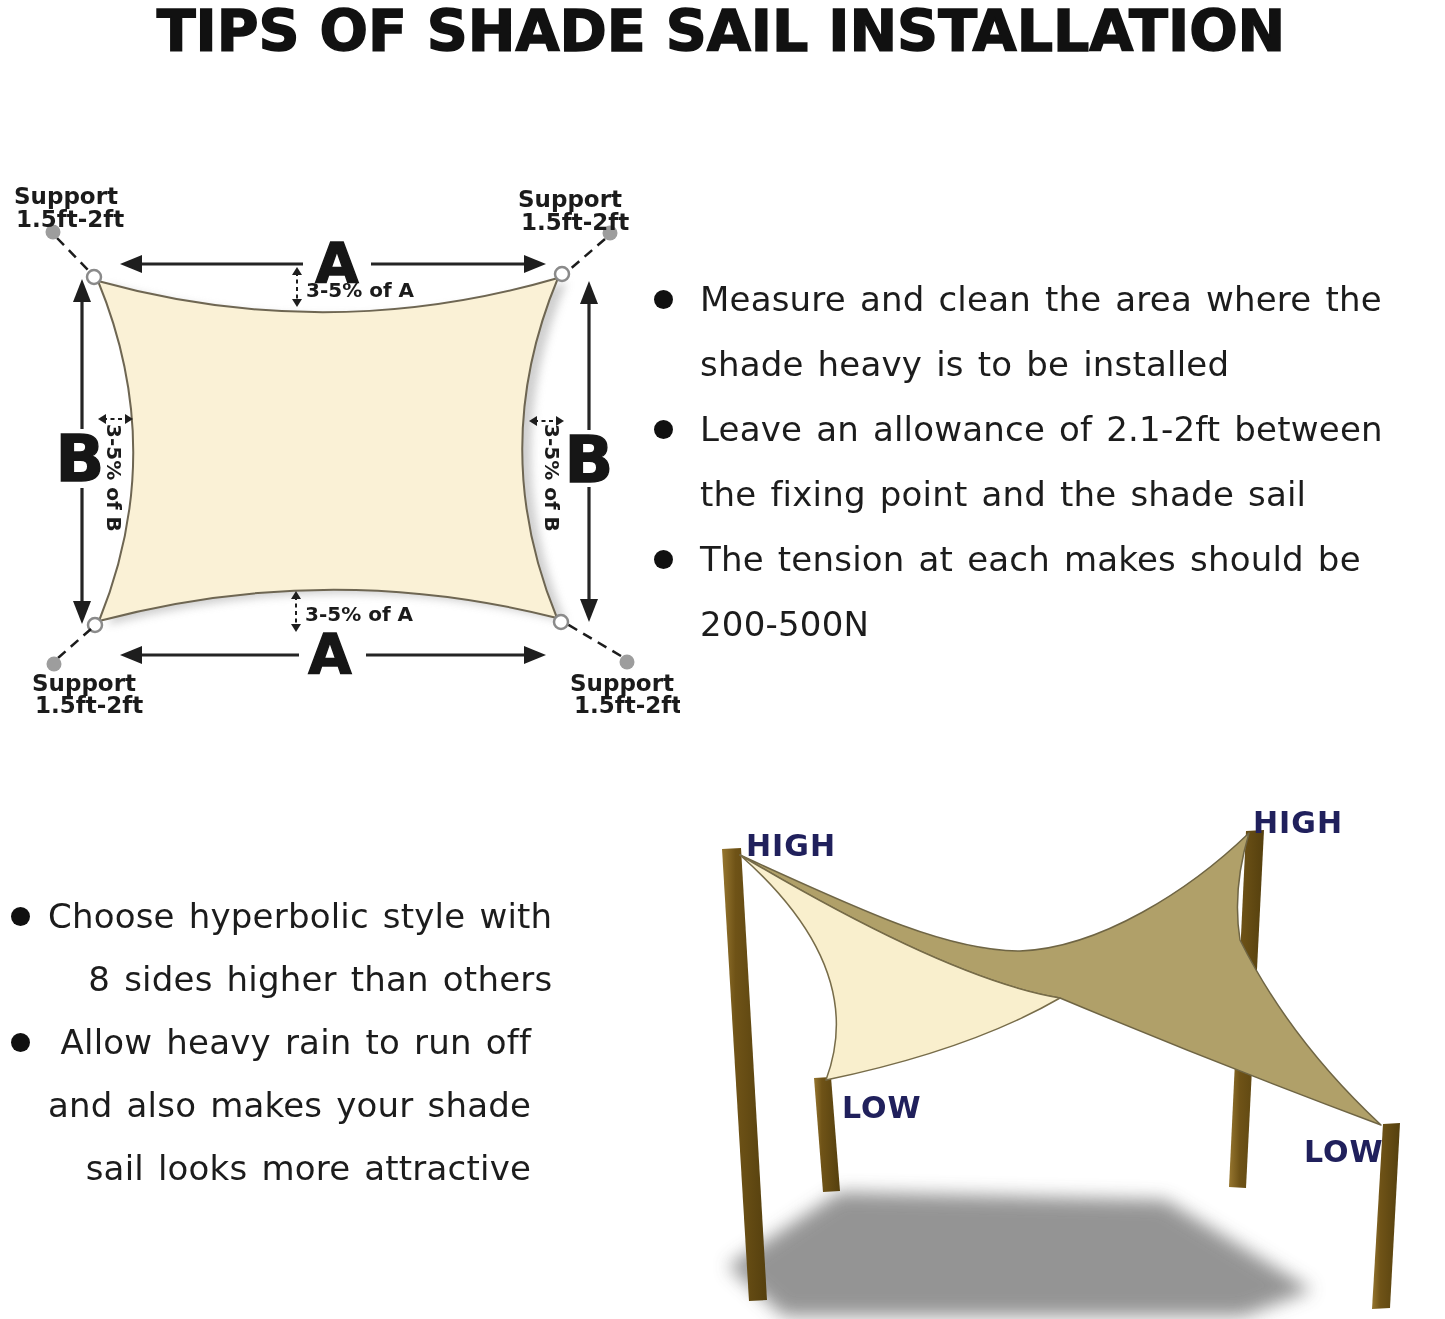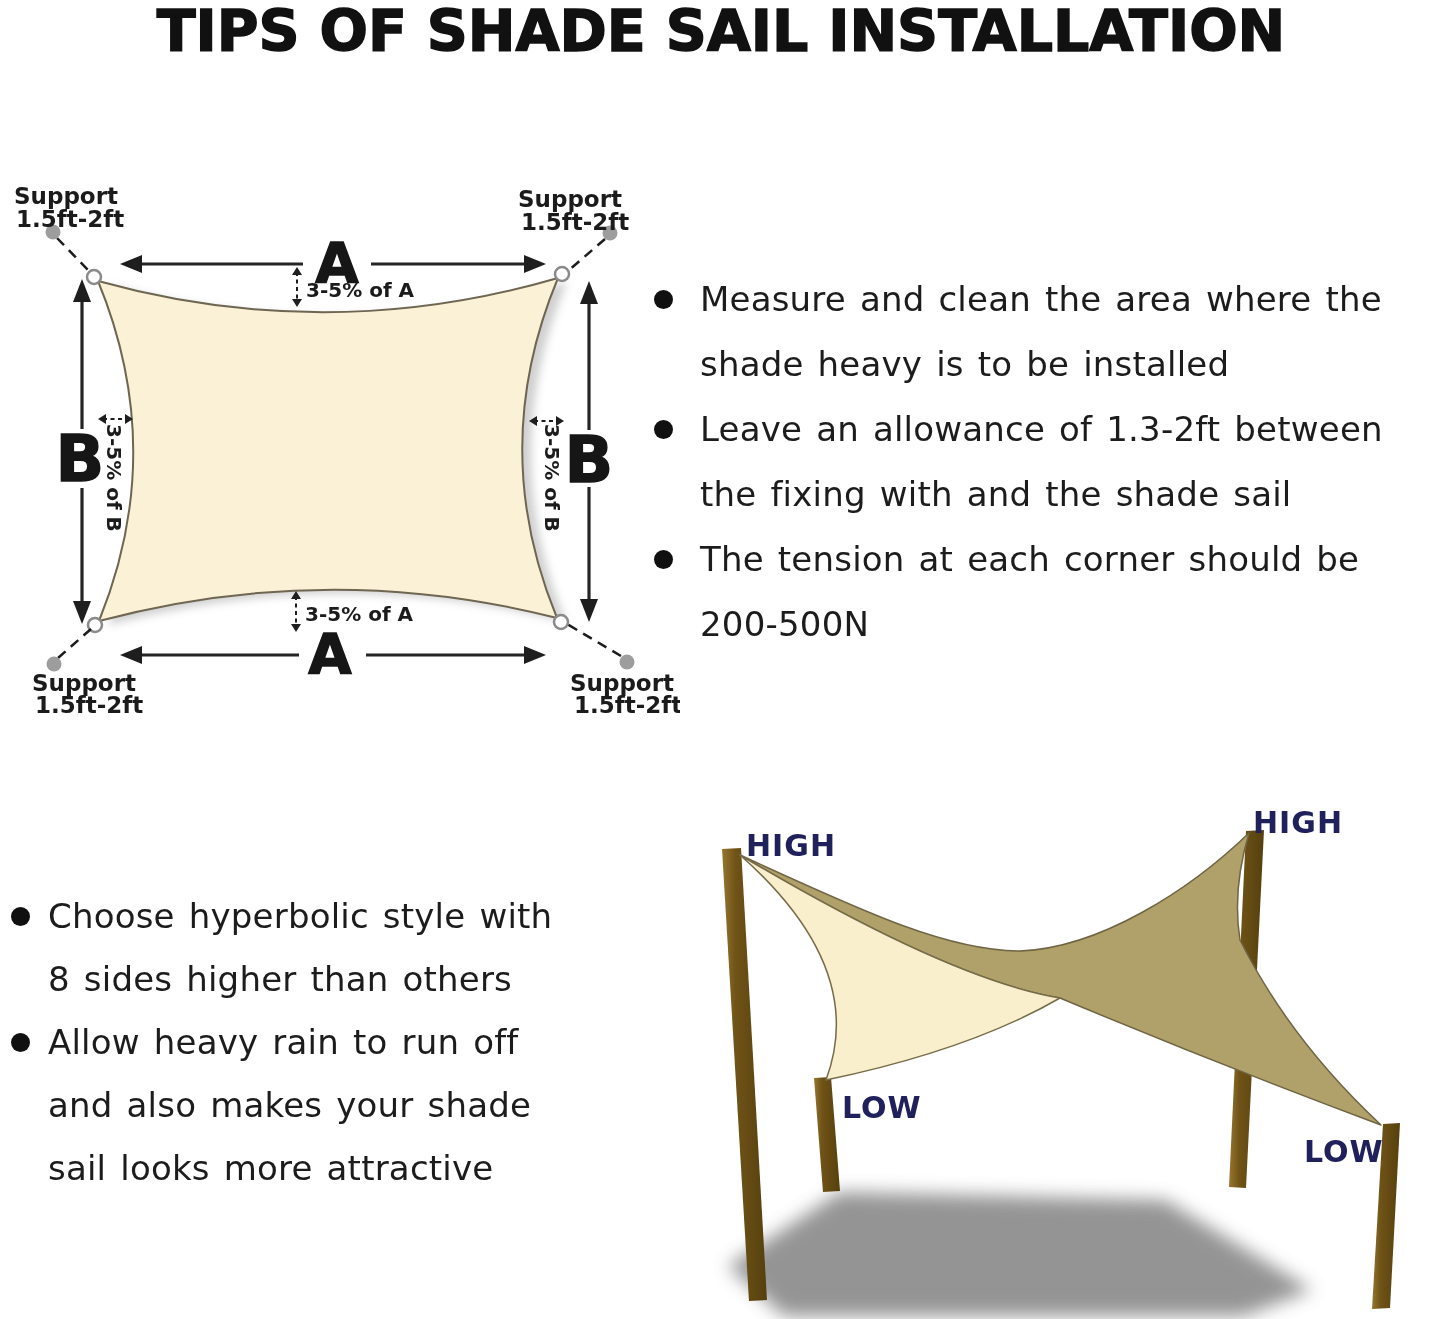--- a/index.html
+++ b/index.html
@@ -16,21 +16,21 @@
   }
   .tips{position:absolute;}
   .tip{display:flex;align-items:flex-start;}
   .dot{flex:none;width:19px;height:19px;border-radius:50%;background:#101010;}
   .tip-lines{display:flex;flex-direction:column;}
   .tip-line{display:block;white-space:nowrap;font-size:34px;color:#1c1c1c;
     word-spacing:3px;letter-spacing:0.2px;}
   .tips-right{left:644px;top:267px;}
   .tips-right .tip-line{line-height:65px;}
   .tips-right .dot{margin:23px 27px 0 10px;}
-  .tips-left{left:2px;top:885px;}
+  .tips-left{left:2px;top:885px;text-align:right;}
   .tips-left .tip-line{line-height:63px;}
   .tips-left .dot{margin:22px 18px 0 9px;}
   svg{position:absolute;display:block;}
   #diagram-svg{left:0;top:150px;}
   #illustration-svg{left:690px;top:780px;}
   svg text{font-family:"DejaVu Sans","Liberation Sans",sans-serif;}
   .dim-letter{font-size:56px;font-weight:bold;fill:#161616;stroke:#161616;stroke-width:1.4;}
   .dim-letter-b{font-size:64px;font-weight:bold;fill:#161616;stroke:#161616;stroke-width:1.4;}
   .support-text{font-size:23px;font-weight:bold;fill:#1b1b1b;}
   .sag-text{font-size:20px;font-weight:bold;fill:#1b1b1b;}
@@ -128,28 +128,28 @@
   <div class="tip">
     <span class="dot"></span>
     <div class="tip-lines">
       <span class="tip-line">Measure and clean the area where the</span>
       <span class="tip-line">shade heavy is to be installed</span>
     </div>
   </div>
   <div class="tip">
     <span class="dot"></span>
     <div class="tip-lines">
-      <span class="tip-line">Leave an allowance of 1.3-2ft between</span>
-      <span class="tip-line">the fixing with and the shade sail</span>
-    </div>
-  </div>
-  <div class="tip">
-    <span class="dot"></span>
-    <div class="tip-lines">
-      <span class="tip-line">The tension at each corner should be</span>
+      <span class="tip-line">Leave an allowance of 2.1-2ft between</span>
+      <span class="tip-line">the fixing point and the shade sail</span>
+    </div>
+  </div>
+  <div class="tip">
+    <span class="dot"></span>
+    <div class="tip-lines">
+      <span class="tip-line">The tension at each makes should be</span>
       <span class="tip-line">200-500N</span>
     </div>
   </div>
 </div>
 
 <div class="tips tips-left">
   <div class="tip">
     <span class="dot"></span>
     <div class="tip-lines">
       <span class="tip-line">Choose hyperbolic style with</span>

